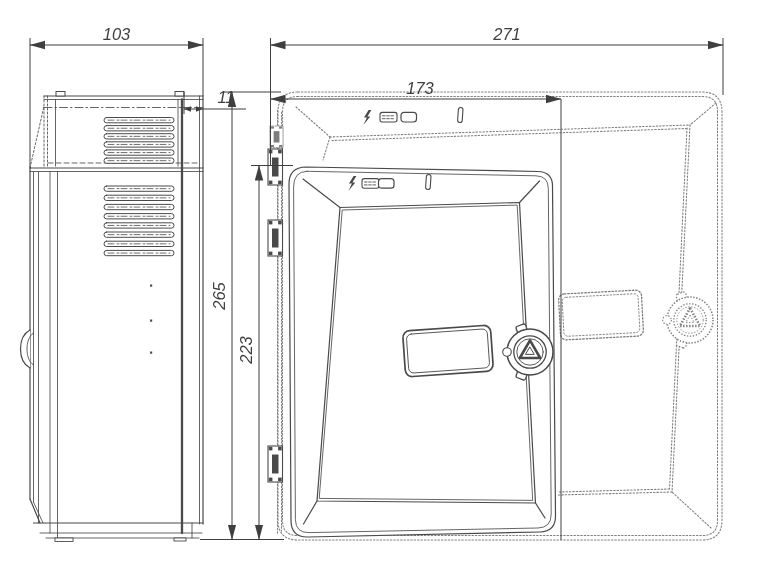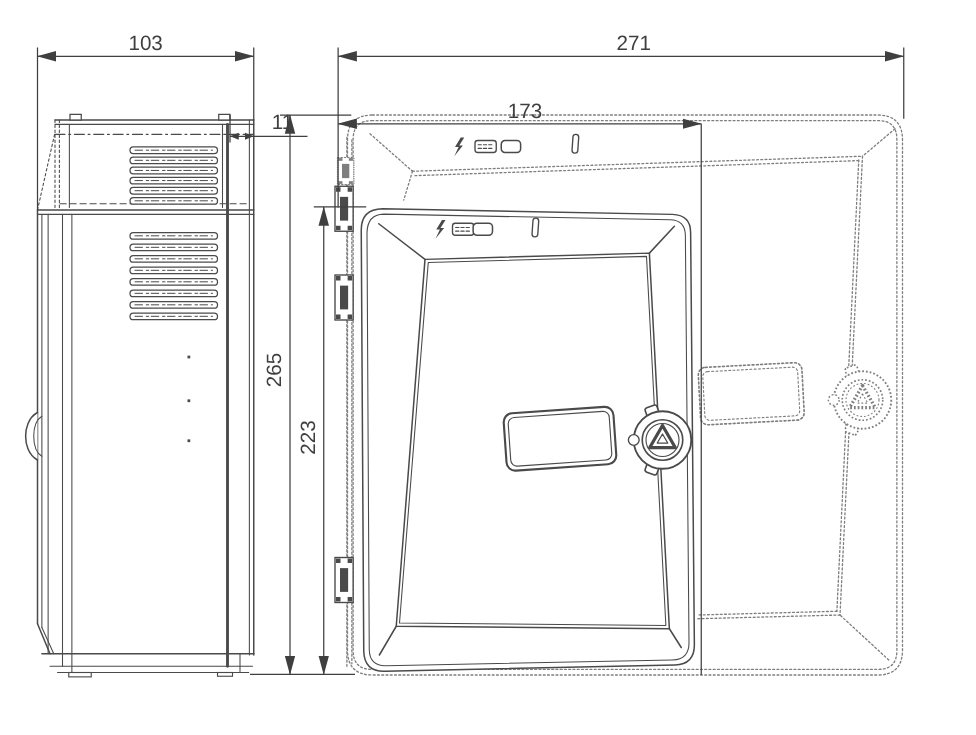--- a/index.html
+++ b/index.html
@@ -1,16 +1,16 @@
 <!DOCTYPE html>
 <html><head>
 <meta charset="utf-8">
 <style>
   html,body{margin:0;padding:0;background:#ffffff;}
-  .stage{width:781px;height:588px;position:relative;background:#fff;overflow:hidden;}
+  .stage{width:781px;height:588px;position:relative;background:#fff;overflow:hidden;font-style:italic;}
   svg{display:block;}
   .ln{stroke:#4a4a4a;fill:none;stroke-width:1.2;stroke-linecap:round;}
   .thin{stroke-width:0.85;}
   .thick{stroke-width:2.3;}
   .ghost{stroke:#7e7e7e;fill:none;stroke-width:1.05;stroke-dasharray:1.5 1.9;stroke-linecap:round;}
   .ghostlock{stroke:#7e7e7e;color:#7e7e7e;stroke-dasharray:1.4 1.6;}
   .solidlock{stroke:#4a4a4a;color:#4a4a4a;}
   .dash{stroke-dasharray:2 2;}
   .dashlong{stroke-dasharray:5 3;}
   .dashdot{stroke-dasharray:8 3 1.5 3;}

